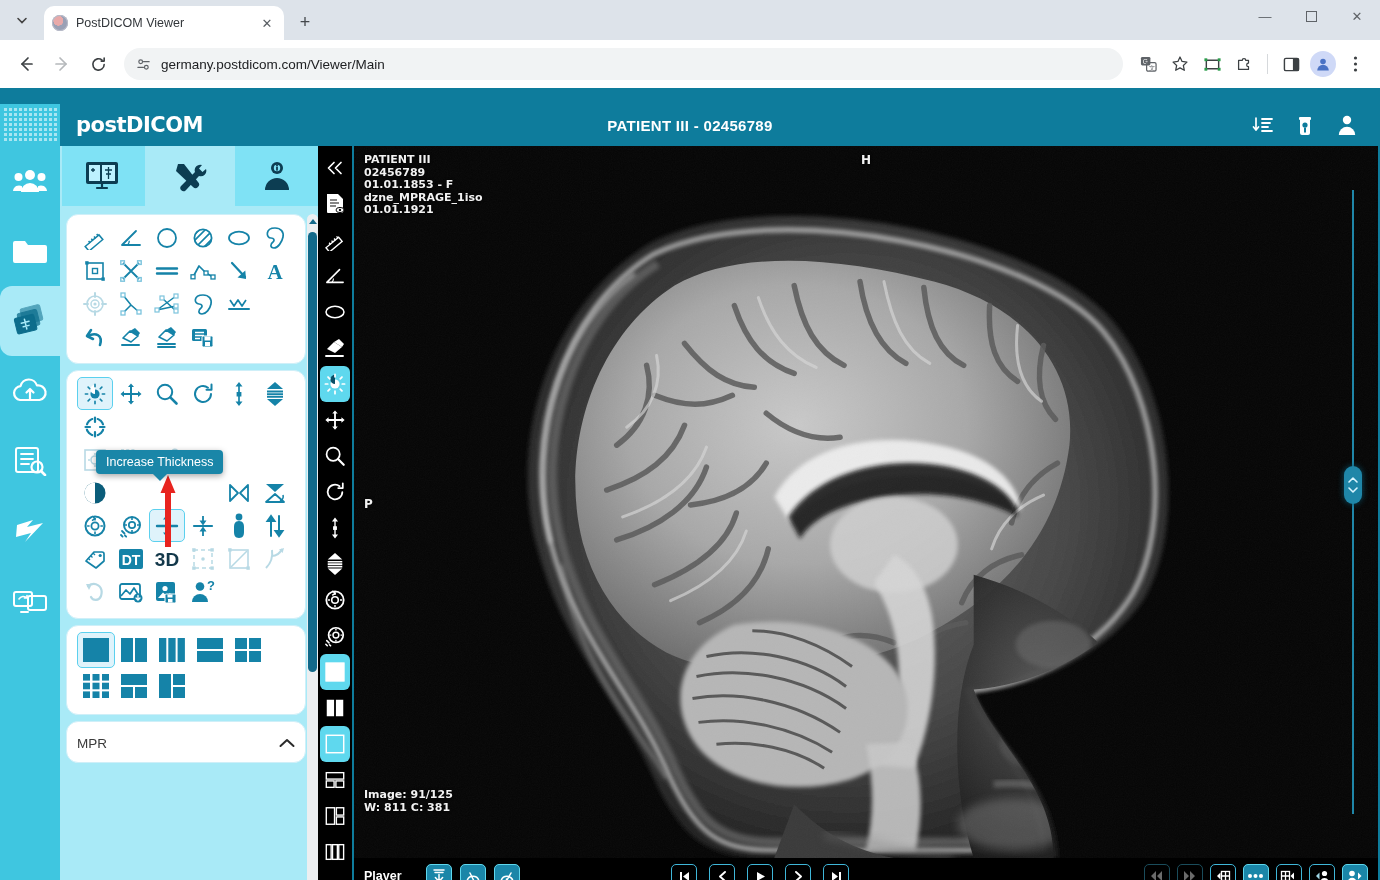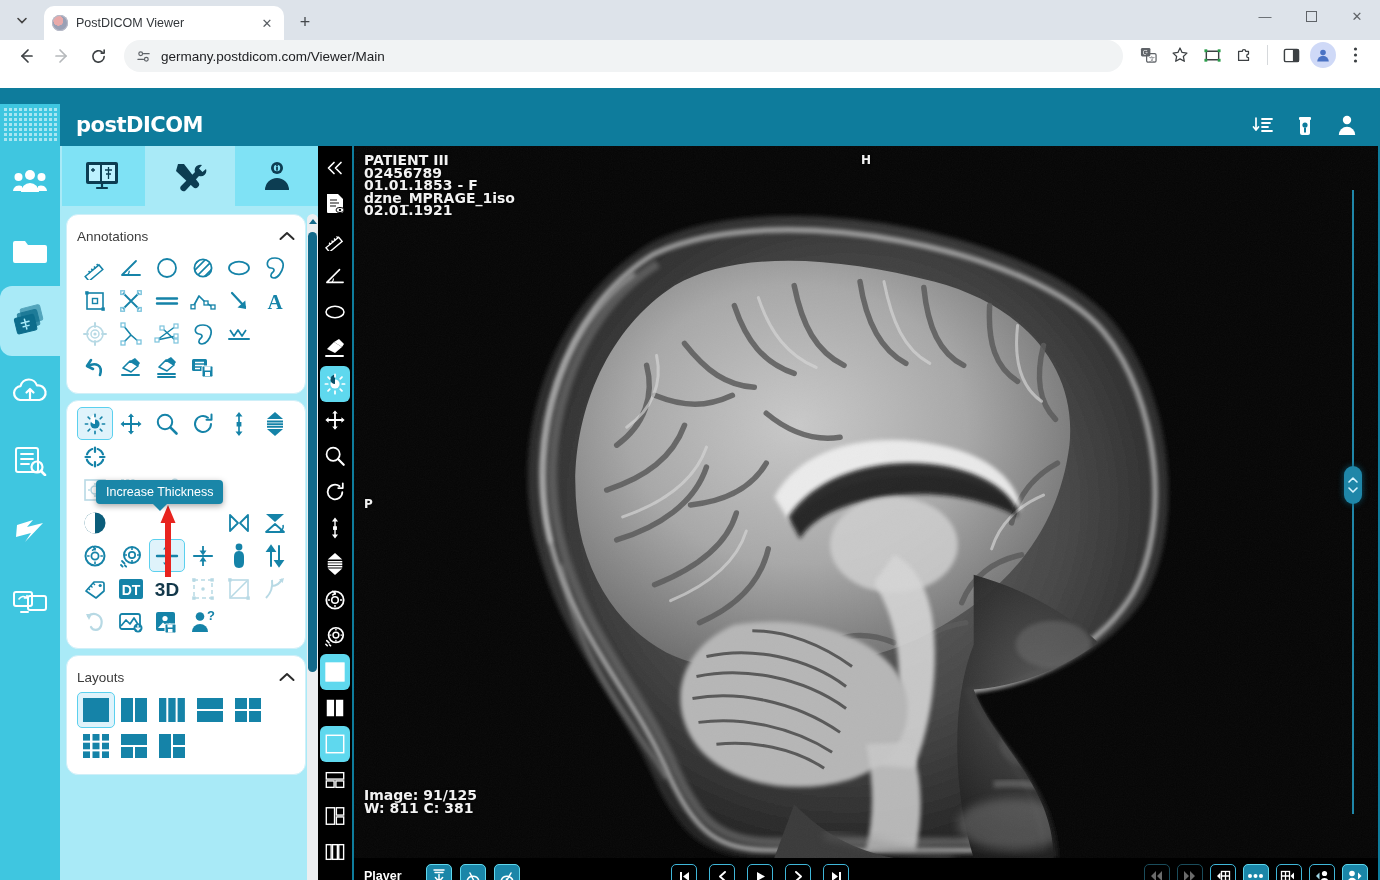--- a/index.html
+++ b/index.html
@@ -21,21 +21,21 @@
     text-overflow:ellipsis; flex:1 1 auto; }
   .tab-close { width:18px; height:18px; display:flex; align-items:center; justify-content:center;
     color:#5a5f64; font-size:13px; flex:0 0 auto;}
   .new-tab { width:30px; height:30px; display:flex; align-items:center; justify-content:center;
     color:#44484c; font-size:18px; margin-left:6px; margin-bottom:3px;}
   .win-btns { margin-left:auto; display:flex; height:40px; align-items:flex-start; }
   .win-btn { width:46px; height:32px; display:flex; align-items:center; justify-content:center;
     color:#5f6368; font-size:13px;}
 
   .chrome-toolbar { position:absolute; left:0; top:40px; width:1380px; height:48px;
-    background:#fff; display:flex; align-items:flex-start; padding:0 10px; gap:4px; }
+    background:#fff; display:flex; align-items:center; padding:0 10px; gap:4px; }
   .nav-btn { width:32px; height:32px; border-radius:50%; display:flex; align-items:center;
     justify-content:center; color:#3c4043; font-size:17px; }
   .nav-btn.dim { color:#b5b8bb; }
   .omnibox { flex:1 1 auto; height:32px; margin-left:6px; background:#f1f3f4; border-radius:16px;
     display:flex; align-items:center; padding:0 12px; gap:10px; }
   .omnibox .url { font-size:13.5px; color:#202124; }
   .tb-icons { display:flex; align-items:center; gap:2px; margin-left:6px; }
   .tb-ic { width:30px; height:30px; display:flex; align-items:center; justify-content:center;
     color:#3c4043; }
   .vdiv { width:1px; height:20px; background:#d6d9dc; margin:0 6px; }
@@ -102,21 +102,21 @@
     display:flex; flex-direction:column; align-items:center; padding-top:4px; }
   .vt { width:30px; height:36px; display:flex; align-items:center; justify-content:center; color:#fff;
     flex:0 0 auto; }
   .vt.on { background:#5fd8ee; border-radius:6px; color:#08485e; }
   .vt.on.sq { color:#fff; }
 
   
   .stage { position:absolute; left:352px; top:42px; width:1028px; height:750px; background:#000;
     border:2px solid #0e7c9c; border-top:0; }
   .canvas { position:absolute; left:0; top:0; right:0; bottom:36px; background:#050505; overflow:hidden;}
-  .ovl { position:absolute; color:#f2f2f2; font-size:14px; font-weight:bold; line-height:12.5px;
+  .ovl { position:absolute; color:#f2f2f2; font-size:11px; font-weight:bold; line-height:12.5px;
     font-family:"DejaVu Sans", sans-serif; text-shadow:0 0 3px #000;}
   .ovl-tl { left:10px; top:8px; }
   .ovl-bl { left:10px; bottom:44px; }
   .ovl-h { left:50%; top:8px; transform:translateX(-50%); font-size:12px;}
   .ovl-p { left:10px; top:352px; font-size:12px;}
 
   
   .brain-wrap { position:absolute; left:0; top:0; width:100%; height:100%; }
 
   
@@ -248,20 +248,21 @@
     </div>
   </div>
 
   <div id="viewer">
 
     <div class="app-header">
       <div class="logo-box">
           <div class="logo-dots"></div>
         </div>
       <div class="brand">postDICOM</div>
+      <div class="hdr-title">PATIENT III - 02456789</div>
       <div class="hdr-right">
         <div class="hdr-ic">
           <svg width="22" height="20" viewBox="0 0 22 20">
               <path d="M4 3 V15 M4 15 L1.5 12 M4 15 L6.5 12" stroke="#fff" stroke-width="1.7" fill="none" stroke-linecap="round"></path>
               <path d="M10 4 H20 M10 8 H18 M10 12 H16 M10 16 H20" stroke="#fff" stroke-width="1.8" stroke-linecap="round"></path>
             </svg>
         </div>
         <div class="hdr-ic">
           <svg width="18" height="22" viewBox="0 0 18 22">
               <rect x="3" y="3" width="12" height="3" rx="1" fill="#fff"></rect>
@@ -359,28 +360,20 @@
               <rect x="15.1" y="6.6" width="1.8" height="4" fill="#0c3d52"></rect>
               <circle cx="16" cy="5.3" r="1" fill="#0c3d52"></circle>
               <path d="M4 30 a12 12 0 0 1 24 0 Z" fill="#0c3d52"></path>
             </svg>
         </div>
       </div>
 
       <div class="panel-body">
 
         <div class="card">
-          <div class="card-head">
-            <span class="card-title">Annotations</span>
-            <span class="chev">
-              <svg width="16" height="10" viewBox="0 0 16 10">
-                  <path d="M1.5 8 L8 2 L14.5 8" stroke="#2b2b2b" stroke-width="2" fill="none" stroke-linecap="round" stroke-linejoin="round"></path>
-                </svg>
-            </span>
-          </div>
           <div class="icon-grid">
             <div class="ig-cell">
                 <svg width="24" height="24" viewBox="0 0 24 24">
                   <g stroke="#1583a8" stroke-width="1.5" fill="none">
                     <rect x="2" y="14" width="18" height="6" transform="rotate(-40 11 17)"></rect>
                     <path d="M5.6 15 l1.6 1.9 M8.3 12.7 l1.6 1.9 M11 10.4 l1.6 1.9 M13.7 8.1 l1.6 1.9"></path>
                   </g>
                 </svg>
               </div>
             <div class="ig-cell">
@@ -776,28 +769,20 @@
           <div class="redarrow" style="left:92px; top:104px; width:18px; height:72px;">
             <svg width="18" height="72" viewBox="0 0 18 72">
               <path d="M9 0 L1.5 18 H6 V72 H12 V18 H16.5 Z" fill="#e8241f"></path>
             </svg>
           </div>
 
           <div class="tooltip" style="left:29px; top:79px;">Increase Thickness</div>
         </div>
 
         <div class="card">
-          <div class="card-head">
-            <span class="card-title">Layouts</span>
-            <span class="chev">
-              <svg width="16" height="10" viewBox="0 0 16 10">
-                  <path d="M1.5 8 L8 2 L14.5 8" stroke="#2b2b2b" stroke-width="2" fill="none" stroke-linecap="round" stroke-linejoin="round"></path>
-                </svg>
-            </span>
-          </div>
           <div class="icon-grid">
             <div class="ig-cell sel" style="width:38px;height:36px;">
               <svg width="28" height="26" viewBox="0 0 28 26">
                   <rect x="1" y="1" width="26" height="24" fill="#1583a8"></rect>
                 </svg>
               </div>
             <div class="ig-cell" style="width:38px;height:36px;">
               <svg width="28" height="26" viewBox="0 0 28 26">
                   <rect x="1" y="1" width="12" height="24" fill="#1583a8"></rect>
                   <rect x="15" y="1" width="12" height="24" fill="#1583a8"></rect>
@@ -849,20 +834,30 @@
             <div class="ig-cell" style="width:38px;height:36px;">
               <svg width="28" height="26" viewBox="0 0 28 26">
                   <rect x="1" y="1" width="12" height="24" fill="#1583a8"></rect>
                   <rect x="15" y="1" width="12" height="11" fill="#1583a8"></rect>
                   <rect x="15" y="14" width="12" height="11" fill="#1583a8"></rect>
                 </svg>
               </div>
           </div>
         </div>
 
+        <div class="card" style="padding-bottom:4px;">
+          <div class="card-head">
+            <span class="card-title">MPR</span>
+            <span class="chev">
+              <svg width="16" height="10" viewBox="0 0 16 10">
+                  <path d="M1.5 8 L8 2 L14.5 8" stroke="#2b2b2b" stroke-width="2" fill="none" stroke-linecap="round" stroke-linejoin="round"></path>
+                </svg>
+            </span>
+          </div>
+        </div>
       </div>
 
       <div class="panel-scroll">
         <div class="sc-ar sc-up"></div>
         <div class="panel-thumb"></div>
 
       </div>
     </div>
 
     <div class="vtools">
@@ -1128,21 +1123,21 @@
           <path d="M206 420 C224 520 276 574 312 634" stroke="#9a9a9a" stroke-width="5" fill="none" opacity=".5" filter="url(#soft)"></path>
 
           <rect width="1024" height="714" filter="url(#grain)" opacity="0.045"></rect>
         </svg>
 
         <div class="ovl ovl-tl">
           <div>PATIENT III</div>
           <div>02456789</div>
           <div>01.01.1853 - F</div>
           <div>dzne_MPRAGE_1iso</div>
-          <div>02.01.1921</div>
+          <div>01.01.1921</div>
         </div>
         <div class="ovl ovl-h">H</div>
         <div class="ovl ovl-p">P</div>
         <div class="ovl ovl-bl">
           <div>Image: 91/125</div>
           <div>W: 811 C: 381</div>
         </div>
 
         <div class="vline"></div>
         <div class="vslider">

